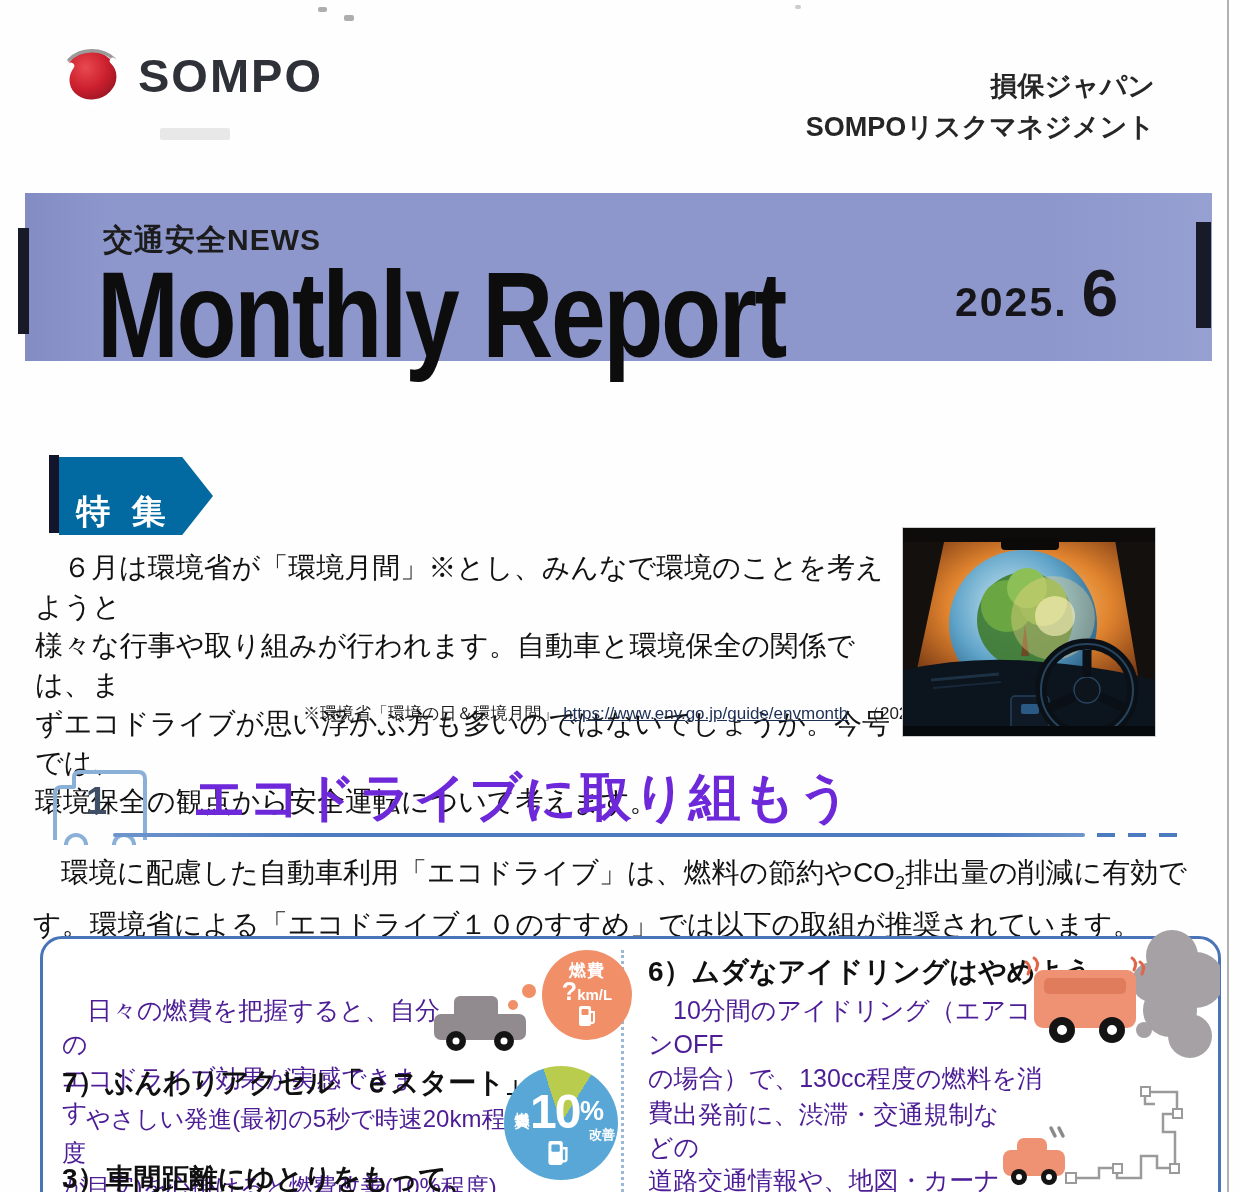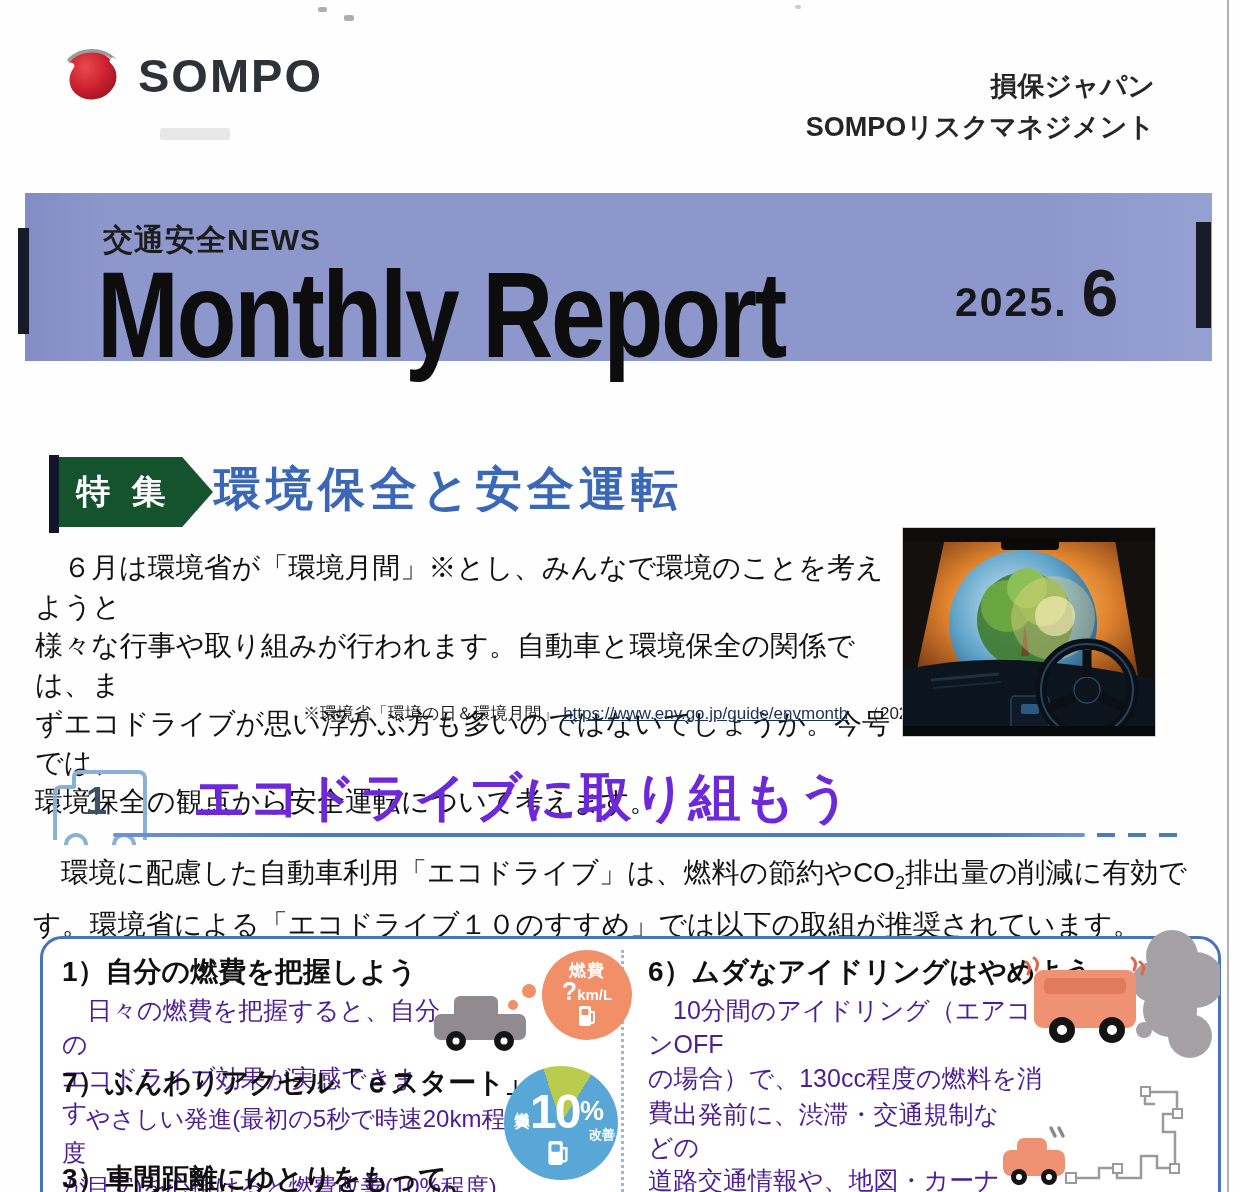--- a/index.html
+++ b/index.html
@@ -19,23 +19,23 @@
   .band-kicker{left:78px;top:27px;font-size:30px;font-weight:700;color:#1c1c1c;letter-spacing:1px;}
   .issue{left:930px;top:62px;display:flex;align-items:baseline;color:#15151a;}
   .issue-year{font-size:41px;font-weight:700;letter-spacing:2px;}
   .issue-month{font-size:66px;font-weight:700;margin-left:14px;}
   .bar-dark{background:#181b27;}
   .masthead-title{left:97px;top:250px;font-size:123px;font-weight:900;color:#0d0d0d;
         letter-spacing:-3px;line-height:1.05;transform:scaleX(.8);transform-origin:left top;white-space:nowrap;}
 
   
   .feature-bar{left:49px;top:455px;width:10px;height:78px;background:#13162a;}
-  .feature-badge{left:59px;top:457px;width:154px;height:70px;background:#14532d;
+  .feature-badge{left:59px;top:457px;width:154px;height:78px;background:#0369a1;
         clip-path:polygon(0 0,80% 0,100% 50%,80% 100%,0 100%);
-        display:flex;align-items:center;justify-content:center;}
+        display:flex;align-items:flex-end;justify-content:center;}
   .feature-badge span{color:#fff;font-size:34px;font-weight:700;letter-spacing:6px;padding-right:24px;}
   .feature-title{left:214px;top:458px;font-size:47px;font-weight:700;color:#3a68b6;letter-spacing:5px;white-space:nowrap;}
 
   .intro{left:35px;top:548px;width:868px;font-size:28px;line-height:39px;color:#121212;white-space:pre-line;}
   .footnote{left:303px;top:702px;font-size:17px;color:#1d1d1d;white-space:nowrap;}
   .footnote a{color:#1d2f55;text-decoration:underline;}
   .footnote .fn-date{margin-left:10px;}
 
   .photo{left:903px;top:528px;width:252px;height:208px;background:#120d08;box-shadow:0 0 0 1px #cfcfcf;}
 
@@ -116,21 +116,20 @@
     </div>
   </div>
   <div class="abs bar-dark" style="left:18px;top:228px;width:11px;height:106px;"></div>
   <div class="abs bar-dark" style="left:1196px;top:222px;width:15px;height:106px;"></div>
   <div class="abs masthead-title">Monthly Report</div>
 
   <div class="abs feature-bar"></div>
   <div class="abs feature-badge">
     <span>特 集</span>
   </div>
-  <div class="abs feature-title">環境保全と安全運転</div>
 
   <div class="abs intro">　６月は環境省が「環境月間」※とし、みんなで環境のことを考えようと
 様々な行事や取り組みが行われます。自動車と環境保全の関係では、ま
 ずエコドライブが思い浮かぶ方も多いのではないでしょうか。今号では、
 環境保全の観点から安全運転について考えます。</div>
   <div class="abs footnote">
     <span>※環境省「環境の日＆環境月間」</span>
     <a href="#">https://www.env.go.jp/guide/envmonth</a>
     <span class="fn-date">（2025.5.7閲覧）</span>
   </div>
@@ -189,21 +188,20 @@
   <div class="abs truck-num">1</div>
   <div class="abs sec1-title">エコドライブに取り組もう</div>
   <div class="abs sec1-line"></div>
   <div class="abs sec1-dashes"></div>
 
   <div class="abs intro2"><span>　環境に配慮した自動車利用「エコドライブ」は、燃料の節約やCO</span><sub>2</sub><span>排出量の削減に有効です。環境省による「エコドライブ１０のすすめ」では以下の取組が推奨されています。</span></div>
 
   <div class="abs tipbox"></div>
   <div class="abs tip-divider"></div>
 
-  <div class="abs tip-head" style="left:62px;top:953px;">1）自分の燃費を把握しよう</div>
   <div class="abs tip-body" style="left:62px;top:993px;width:380px;">　日々の燃費を把握すると、自分の
 エコドライブ効果が実感できます</div>
   <svg class="abs" style="left:430px;top:988px;" width="110" height="66" viewBox="0 0 110 66">
     <rect x="4" y="26" width="92" height="26" rx="7" fill="#918a8e"></rect>
     <rect x="24" y="8" width="44" height="24" rx="6" fill="#918a8e"></rect>
     <circle cx="26" cy="53" r="10" fill="#141414"></circle>
       <circle cx="26" cy="53" r="3.5" fill="#fff"></circle>
     <circle cx="74" cy="53" r="10" fill="#141414"></circle>
       <circle cx="74" cy="53" r="3.5" fill="#fff"></circle>
   </svg>

